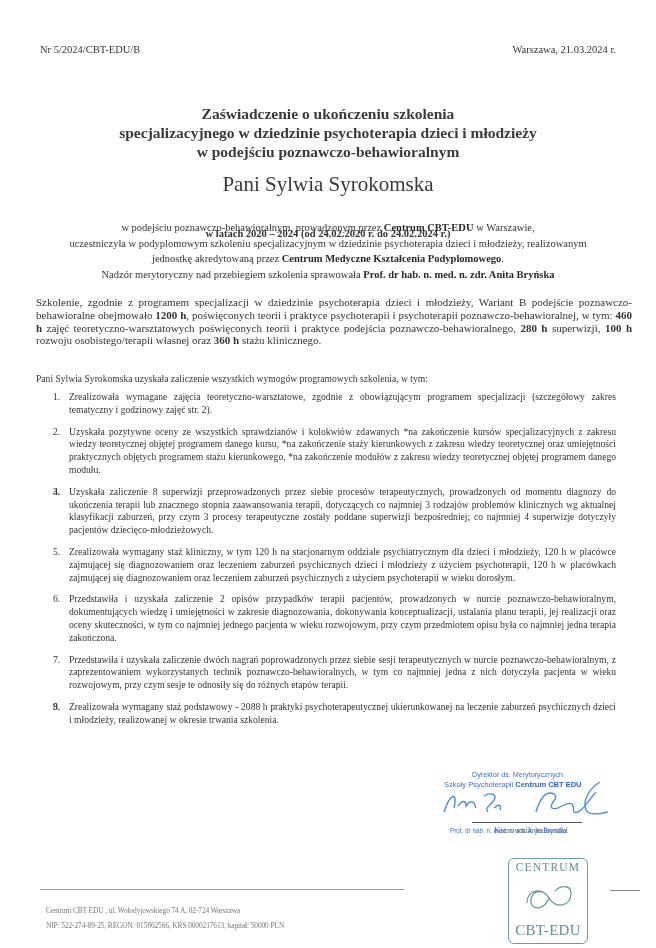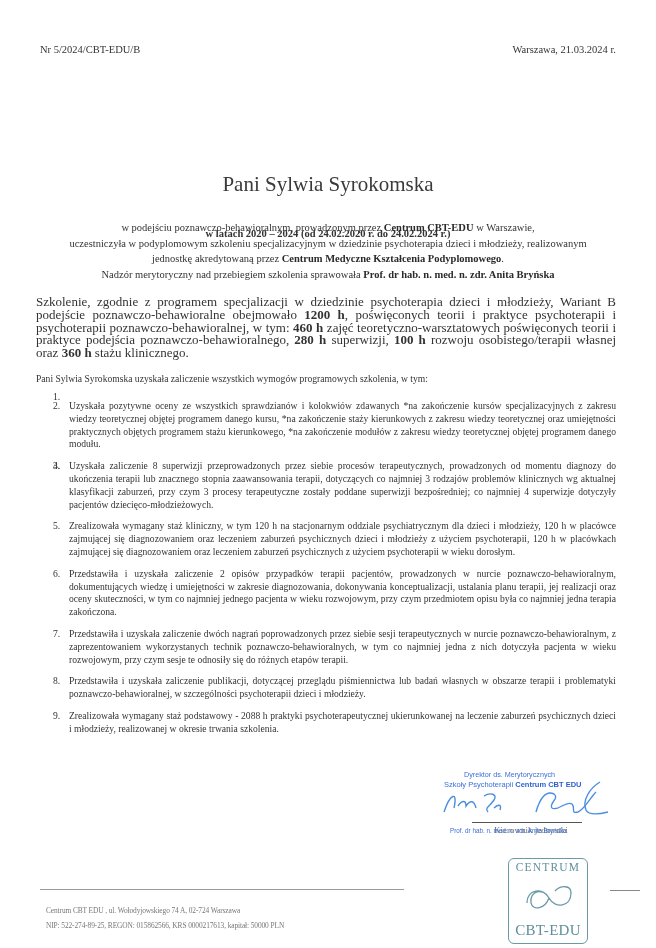--- a/index.html
+++ b/index.html
@@ -9,29 +9,29 @@
   .header-row { position: absolute; top: 44px; left: 40px; right: 40px; font-size: 10.5px; color: #333; }
   .doc-number { position: absolute; left: 0; top: 0; }
   .doc-date { position: absolute; right: 0; top: 0; }
 
   .title { position: absolute; top: 104px; left: 0; right: 0; text-align: center; font-weight: bold; font-size: 15.5px; line-height: 19px; color: #3a3a3a; }
   .name { position: absolute; top: 172px; left: 0; right: 0; text-align: center; font-size: 21px; color: #3a3a3a; }
   .years { position: absolute; top: 203px; left: 0; right: 0; text-align: center; font-weight: bold; font-size: 10.5px; color: #333; margin-top: 25px; }
   .intro { position: absolute; top: 220px; left: 20px; right: 20px; text-align: center; font-size: 10.5px; line-height: 15.6px; color: #333; }
   .intro b { color: #2a2a2a; }
 
-  .summary { position: absolute; top: 296px; left: 36px; right: 40px; text-align: justify; font-size: 13px; line-height: 12.8px; color: #333; }
+  .summary { position: absolute; top: 296px; left: 36px; right: 24px; text-align: justify; font-size: 11px; line-height: 12.8px; color: #333; }
   .lead { position: absolute; top: 373px; left: 36px; right: 40px; font-size: 9.6px; color: #333; }
 
   .req-list { position: absolute; top: 391px; left: 36px; right: 40px; margin: 0; padding: 0; list-style: none; font-size: 9.6px; line-height: 12.8px; color: #333; }
   .req-item { position: relative; padding-left: 33px; text-align: justify; margin-bottom: 9px; }
   .req-num { position: absolute; left: 17px; top: 0; }
 
   .signature-block { position: absolute; top: 770px; left: 432px; width: 200px; height: 70px; }
-  .stamp-line1 { position: absolute; top: 0; left: 32px; font-family: "Liberation Sans", sans-serif; font-size: 7.2px; color: #3b6fd8; }
+  .stamp-line1 { position: absolute; top: 0; left: 40px; font-family: "Liberation Sans", sans-serif; font-size: 7.2px; color: #3b6fd8; }
   .stamp-line2 { position: absolute; top: 10px; left: 12px; font-family: "Liberation Sans", sans-serif; font-size: 7.5px; color: #3b6fd8; }
   .stamp-line2 b { color: #2d5fd0; }
   .sig-svg { position: absolute; top: 2px; left: 0; }
   .sig-rule { position: absolute; top: 52px; left: 40px; width: 110px; border-top: 1px solid #555; }
   .signer { position: absolute; top: 57px; left: 18px; font-family: "Liberation Sans", sans-serif; font-size: 6.3px; color: #3b6fd8; white-space: nowrap; }
   .signer-role { position: absolute; top: 55px; left: 62px; font-size: 9px; color: #555; opacity: 0.85; white-space: nowrap; }
 
   .footer-rule { position: absolute; top: 889px; left: 40px; width: 364px; border-top: 1px solid #9a9a9a; }
   .footer-line1 { position: absolute; top: 906px; left: 46px; font-size: 7.4px; color: #777; letter-spacing: -0.1px; }
   .footer-line2 { position: absolute; top: 921px; left: 46px; font-size: 7.4px; color: #777; letter-spacing: -0.1px; }
@@ -45,44 +45,49 @@
 </head>
 <body>
 
 <div class="page">
 
   <div class="header-row">
     <span class="doc-number">Nr 5/2024/CBT-EDU/B</span>
     <span class="doc-date">Warszawa, 21.03.2024 r.</span>
   </div>
 
+  <div class="title">
+    <div>Zaświadczenie o ukończeniu szkolenia</div>
+    <div>specjalizacyjnego w dziedzinie psychoterapia dzieci i młodzieży</div>
+    <div>w podejściu poznawczo-behawioralnym</div>
+  </div>
 
   <div class="name">Pani Sylwia Syrokomska</div>
   <div class="years">w latach 2020 – 2024 (od 24.02.2020 r. do 24.02.2024 r.)</div>
 
   <div class="intro">
     <div><span>w podejściu poznawczo-behawioralnym, prowadzonym przez </span><b>Centrum CBT-EDU</b><span> w Warszawie,</span></div>
     <div>uczestniczyła w podyplomowym szkoleniu specjalizacyjnym w dziedzinie psychoterapia dzieci i młodzieży, realizowanym</div>
     <div><span>jednostkę akredytowaną przez </span><b>Centrum Medyczne Kształcenia Podyplomowego</b><span>.</span></div>
     <div><span>Nadzór merytoryczny nad przebiegiem szkolenia sprawowała </span><b>Prof. dr hab. n. med. n. zdr. Anita Bryńska</b></div>
   </div>
 
   <div class="summary"><span>Szkolenie, zgodnie z programem specjalizacji w dziedzinie psychoterapia dzieci i młodzieży, Wariant B podejście poznawczo-behawioralne obejmowało </span><b>1200 h</b><span>, poświęconych teorii i praktyce psychoterapii i psychoterapii poznawczo-behawioralnej, w tym: </span><b>460 h</b><span> zajęć teoretyczno-warsztatowych poświęconych teorii i praktyce podejścia poznawczo-behawioralnego, </span><b>280 h</b><span> superwizji, </span><b>100 h</b><span> rozwoju osobistego/terapii własnej oraz </span><b>360 h</b><span> stażu klinicznego.</span></div>
 
   <div class="lead">Pani Sylwia Syrokomska uzyskała zaliczenie wszystkich wymogów programowych szkolenia, w tym:</div>
 
   <ol class="req-list">
-    <li class="req-item"><span class="req-num">1.</span></li>
+    <li class="req-item"><span class="req-num">1.</span><span>Zrealizowała wymagane zajęcia teoretyczno-warsztatowe, zgodnie z obowiązującym programem specjalizacji  (szczegółowy zakres tematyczny i godzinowy zajęć str. 2).</span></li>
     <li class="req-item"><span class="req-num">2.</span><span>Uzyskała pozytywne oceny ze wszystkich sprawdzianów i kolokwiów zdawanych *na zakończenie kursów specjalizacyjnych z zakresu wiedzy teoretycznej objętej programem danego kursu, *na zakończenie staży kierunkowych z zakresu wiedzy teoretycznej oraz umiejętności praktycznych objętych programem stażu kierunkowego, *na zakończenie modułów z zakresu wiedzy teoretycznej objętej programem danego  modułu.</span></li>
     <li class="req-item"><span class="req-num">3.</span></li>
     <li class="req-item"><span class="req-num">4.</span><span>Uzyskała zaliczenie 8 superwizji przeprowadzonych przez siebie procesów terapeutycznych, prowadzonych od momentu diagnozy do ukończenia terapii lub znacznego stopnia zaawansowania terapii, dotyczących co najmniej 3 rodzajów problemów klinicznych wg aktualnej klasyfikacji zaburzeń, przy czym  3 procesy terapeutyczne zostały poddane superwizji bezpośredniej; co najmniej 4 superwizje  dotyczyły pacjentów dziecięco-młodzieżowych.</span></li>
     <li class="req-item"><span class="req-num">5.</span><span>Zrealizowała wymagany staż kliniczny, w tym 120 h na stacjonarnym oddziale psychiatrycznym dla dzieci i młodzieży, 120 h w placówce zajmującej się diagnozowaniem oraz leczeniem zaburzeń psychicznych dzieci i młodzieży z użyciem psychoterapii, 120 h w placówkach zajmującej się diagnozowaniem oraz leczeniem zaburzeń psychicznych z użyciem psychoterapii  w wieku dorosłym.</span></li>
     <li class="req-item"><span class="req-num">6.</span><span>Przedstawiła i uzyskała zaliczenie 2 opisów przypadków terapii pacjentów, prowadzonych w nurcie poznawczo-behawioralnym, dokumentujących wiedzę i umiejętności w zakresie diagnozowania, dokonywania konceptualizacji, ustalania planu terapii, jej realizacji oraz oceny skuteczności, w tym co najmniej jednego pacjenta w wieku rozwojowym, przy czym przedmiotem opisu była co najmniej jedna terapia zakończona.</span></li>
     <li class="req-item"><span class="req-num">7.</span><span>Przedstawiła i uzyskała zaliczenie dwóch nagrań poprowadzonych przez siebie sesji terapeutycznych w nurcie poznawczo-behawioralnym, z zaprezentowaniem wykorzystanych technik poznawczo-behawioralnych, w tym co najmniej jedna z nich dotyczyła pacjenta w wieku rozwojowym, przy czym sesje te odnosiły się do różnych etapów terapii.</span></li>
-    <li class="req-item"><span class="req-num">8.</span><span>Przedstawiła i uzyskała zaliczenie publikacji, dotyczącej przeglądu piśmiennictwa lub badań własnych w obszarze terapii i problematyki poznawczo-behawioralnej, w szczególności psychoterapii dzieci i młodzieży.</span></li>
+    <li class="req-item"><span class="req-num">8.</span></li>
     <li class="req-item"><span class="req-num">9.</span><span>Zrealizowała wymagany staż podstawowy - 2088 h praktyki psychoterapeutycznej ukierunkowanej na leczenie zaburzeń psychicznych dzieci i młodzieży, realizowanej w okresie trwania szkolenia.</span></li>
   </ol>
 
   <div class="signature-block">
     <div class="stamp-line1">Dyrektor ds. Merytorycznych</div>
     <div class="stamp-line2"><span>Szkoły Psychoterapii </span><b>Centrum CBT EDU</b></div>
     <svg class="sig-svg" width="200" height="50" viewBox="0 0 200 50">
       <path d="M12 40 C 18 22, 26 18, 22 36 M26 34 c4 -6 8 -6 8 0 c4 -6 8 -6 10 2" fill="none" stroke="#4a8fe0" stroke-width="1.4"></path>
       <path d="M52 24 c6 -4 14 -2 10 4 c-4 6 -10 8 -6 12 M62 36 c4 -4 8 -4 6 2" fill="none" stroke="#4a8fe0" stroke-width="1.4"></path>
       <path d="M104 40 c4 -14 10 -22 18 -18 c6 4 -6 10 -2 14 c6 4 14 -8 20 -4 c4 4 -2 10 6 8 c6 -2 12 -14 18 -20" fill="none" stroke="#4a8fe0" stroke-width="1.4"></path>

